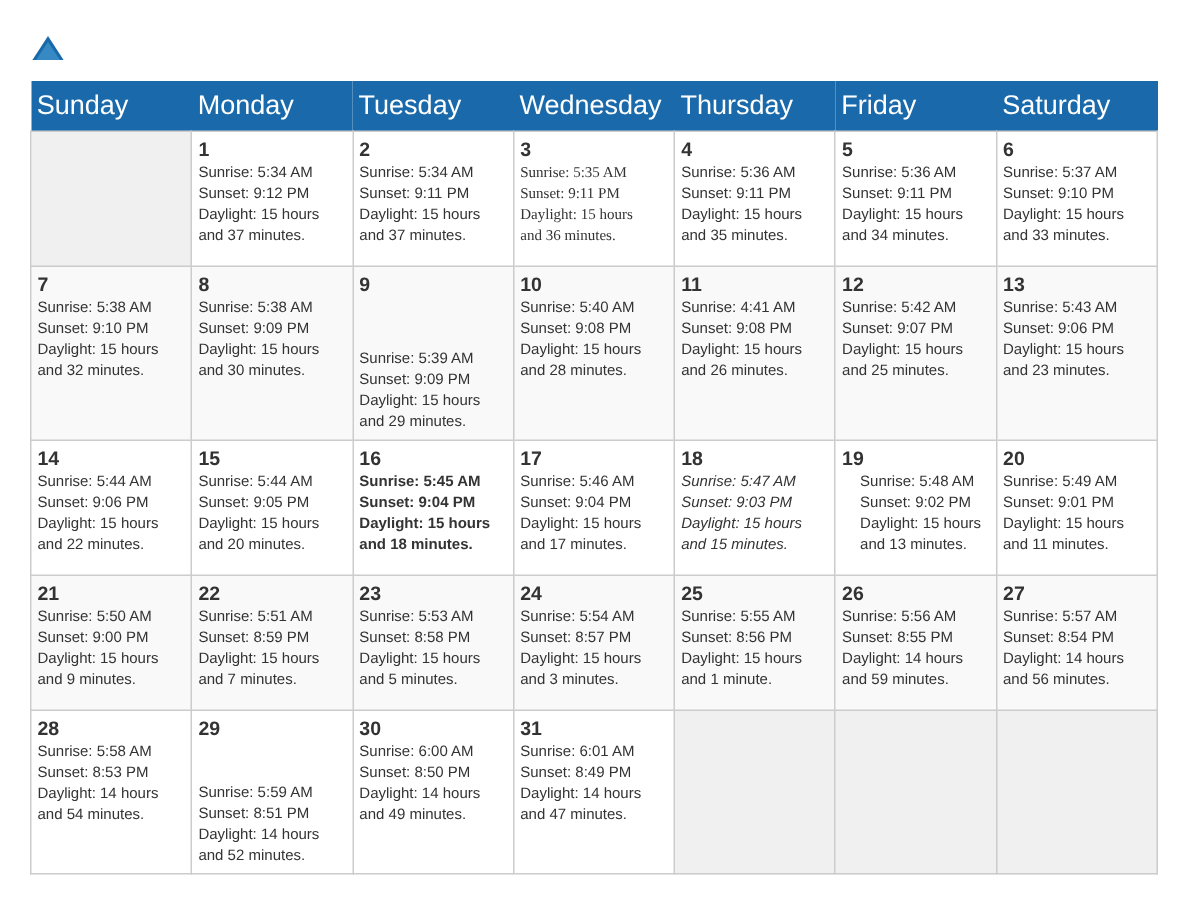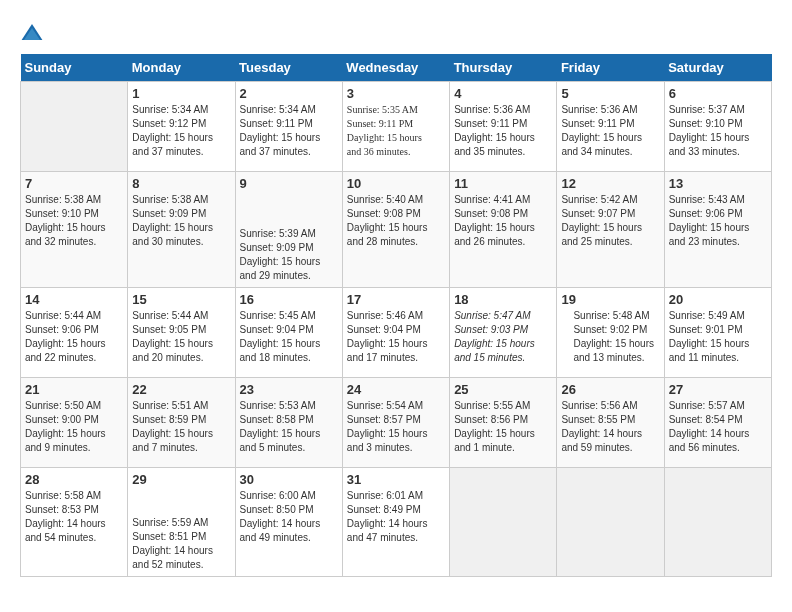--- a/index.html
+++ b/index.html
@@ -47,22 +47,22 @@
     table {
       width: 100%;
       border-collapse: collapse;
       font-size: 11px;
     }
     th {
       background-color: #1a6aab;
       color: white;
       padding: 6px 4px;
       text-align: left;
-      font-size: 13px;
-      font-weight: bold;
+      font-size: 18px;
+      font-weight: normal;
       margin-top: 40px;
     }
     td {
       border: 1px solid #ccc;
       vertical-align: top;
       padding: 4px;
       width: 14.28%;
       min-height: 80px;
     }
     tr td { background: #fff; }
@@ -222,21 +222,21 @@
         </td>
         <td>
           <div class="day-number">15</div>
           <div class="day-info" style="white-space: pre-line;">Sunrise: 5:44 AM
 Sunset: 9:05 PM
 Daylight: 15 hours
 and 20 minutes.</div>
         </td>
         <td>
           <div class="day-number">16</div>
-          <div class="day-info" style="white-space: pre-line;">Sunrise: 5:45 AM
+          <div class="day-info" style="white-space: pre-line; font-weight: bold;">Sunrise: 5:45 AM
 Sunset: 9:04 PM
 Daylight: 15 hours
 and 18 minutes.</div>
         </td>
         <td>
           <div class="day-number">17</div>
           <div class="day-info" style="white-space: pre-line;">Sunrise: 5:46 AM
 Sunset: 9:04 PM
 Daylight: 15 hours
 and 17 minutes.</div>

